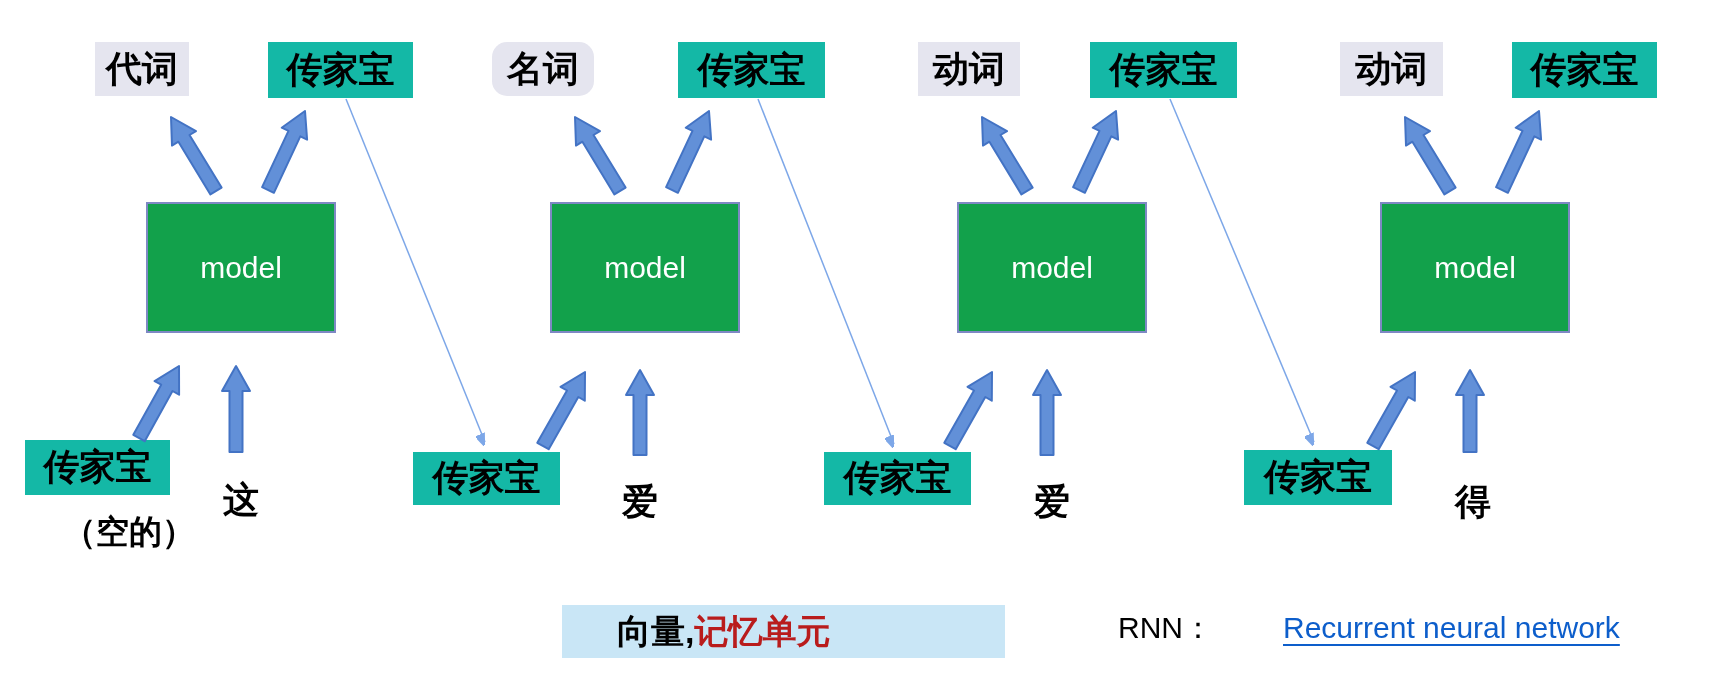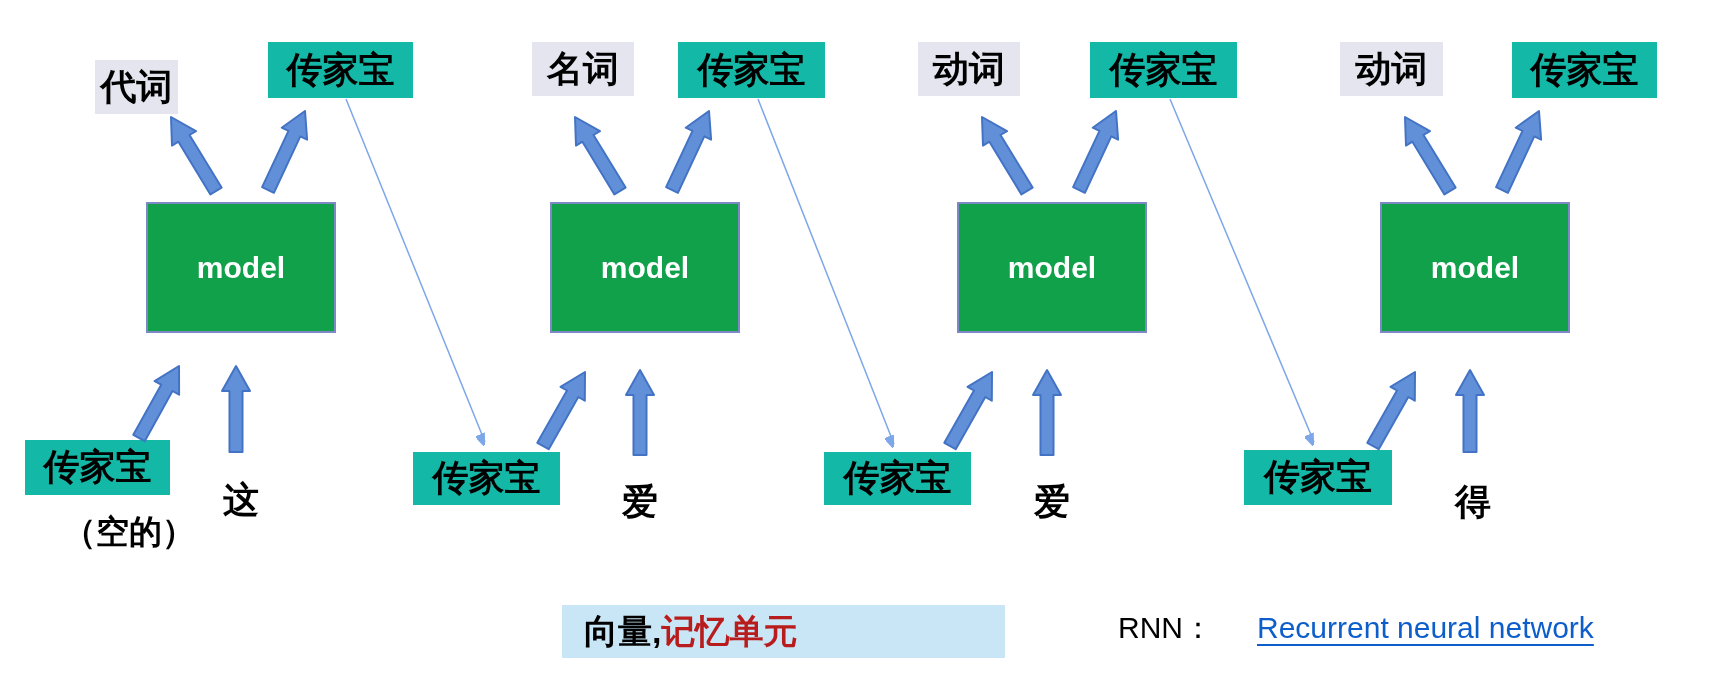--- a/index.html
+++ b/index.html
@@ -10,39 +10,39 @@
   .abs{position:absolute;box-sizing:border-box;}
   .label-box{
     z-index:2;display:flex;align-items:center;justify-content:center;
     font-weight:700;font-size:36px;color:#000;white-space:nowrap;
   }
   .pos-box{background:#e5e5ef;}
   .state-box{background:#14b8a6;}
   .model-box{
     z-index:2;background:#12a14b;border:2px solid #7e88c4;
     display:flex;align-items:center;justify-content:center;
-    color:#ffffff;font-size:30px;font-weight:700;
+    color:#ffffff;font-size:30px;font-weight:400;
   }
   .word{
     z-index:2;font-weight:700;font-size:36px;color:#000;text-align:center;width:80px;
   }
   .note{
     z-index:2;font-weight:700;font-size:33px;color:#000;white-space:nowrap;margin-left:41px;
   }
   #arrow-layer{position:absolute;left:0;top:0;z-index:3;pointer-events:none;}
   .fat-arrow{fill:#6290d8;stroke:#4373c4;stroke-width:2;stroke-linejoin:round;}
   .thin-connector{stroke:#7da7e8;stroke-width:1.5;}
   .legend-box{
     z-index:2;background:#c9e6f6;display:flex;align-items:center;
     font-weight:700;font-size:34px;color:#000;padding-left:16px;white-space:nowrap;
   }
   .legend-box .hl{color:#b91c1c;}
-  .legend-box .val{margin-left:6px;}
+  .legend-box .val{margin-left:39px;}
   .rnn-line{
-    z-index:2;display:flex;align-items:baseline;
+    z-index:2;display:flex;align-items:baseline;gap:26px;
     font-size:30px;color:#000;white-space:nowrap;
   }
   .rnn-line a{
     color:#0d5ecb;text-decoration:underline;text-decoration-thickness:2px;text-underline-offset:6px;margin-left:44px;
   }
   .watermark{
     z-index:5;font-size:30px;color:#c8c8c8;white-space:nowrap;
   }
 </style>
 </head>
@@ -75,28 +75,28 @@
     <polygon class="fat-arrow" points="1084.9,192.8 1111.3,136.4 1118.1,139.6 1116.0,111.0 1092.7,127.7 1099.5,130.9 1073.1,187.2"></polygon>
     <polygon class="fat-arrow" points="955.7,449.2 985.3,397.0 991.8,400.7 992.0,372.0 967.5,386.8 974.0,390.5 944.3,442.8"></polygon>
     <polygon class="fat-arrow" points="1053.5,455.0 1053.5,395.0 1061.0,395.0 1047.0,370.0 1033.0,395.0 1040.5,395.0 1040.5,455.0"></polygon>
 
     <polygon class="fat-arrow" points="1455.6,187.6 1423.5,135.0 1430.0,131.1 1405.0,117.0 1406.0,145.6 1412.4,141.7 1444.4,194.4"></polygon>
     <polygon class="fat-arrow" points="1507.9,192.8 1534.3,136.4 1541.1,139.6 1539.0,111.0 1515.7,127.7 1522.5,130.9 1496.1,187.2"></polygon>
     <polygon class="fat-arrow" points="1378.7,449.2 1408.3,397.0 1414.8,400.7 1415.0,372.0 1390.5,386.8 1397.0,390.5 1367.3,442.8"></polygon>
     <polygon class="fat-arrow" points="1476.5,452.0 1476.5,395.0 1484.0,395.0 1470.0,370.0 1456.0,395.0 1463.5,395.0 1463.5,452.0"></polygon>
   </svg>
 
-  <div class="abs label-box pos-box" style="left:95px;top:60px;width:83px;height:54px;text-align:center;">代词</div>
+  <div class="abs label-box pos-box" style="left:95px;top:42px;width:94px;height:54px;text-align:center;">代词</div>
   <div class="abs label-box state-box" style="left:268px;top:42px;width:145px;height:56px;">传家宝</div>
   <div class="abs model-box" style="left:146px;top:202px;width:190px;height:131px;">model</div>
   <div class="abs label-box state-box" style="left:25px;top:440px;width:145px;height:55px;">传家宝</div>
   <div class="abs note" style="left:22px;top:510px;">（空的）</div>
   <div class="abs word" style="left:201px;top:476px;">这</div>
 
-  <div class="abs label-box pos-box" style="left:532px;top:42px;width:102px;height:54px;">名词</div>
+  <div class="abs label-box pos-box" style="left:492px;top:42px;width:102px;height:54px;border-radius:15px;">名词</div>
   <div class="abs label-box state-box" style="left:678px;top:42px;width:147px;height:56px;">传家宝</div>
   <div class="abs model-box" style="left:550px;top:202px;width:190px;height:131px;">model</div>
   <div class="abs label-box state-box" style="left:413px;top:452px;width:147px;height:53px;">传家宝</div>
   <div class="abs word" style="left:600px;top:478px;">爱</div>
 
   <div class="abs label-box pos-box" style="left:918px;top:42px;width:102px;height:54px;">动词</div>
   <div class="abs label-box state-box" style="left:1090px;top:42px;width:147px;height:56px;">传家宝</div>
   <div class="abs model-box" style="left:957px;top:202px;width:190px;height:131px;">model</div>
   <div class="abs label-box state-box" style="left:824px;top:452px;width:147px;height:53px;">传家宝</div>
   <div class="abs word" style="left:1012px;top:478px;">爱</div>

